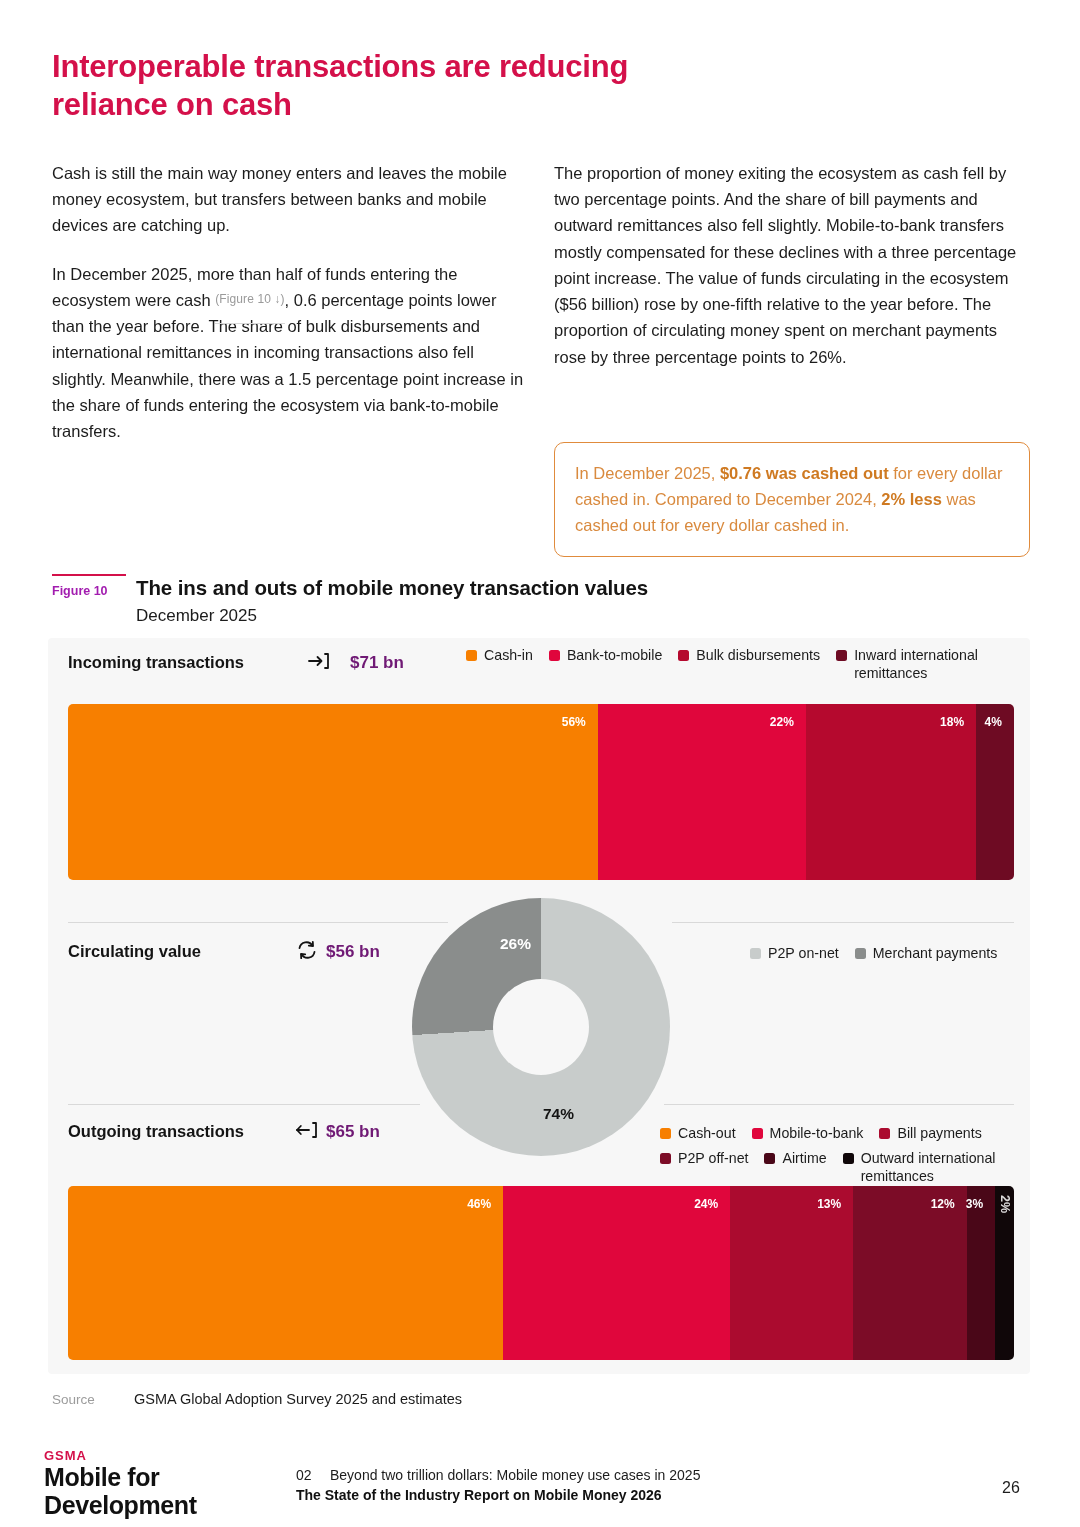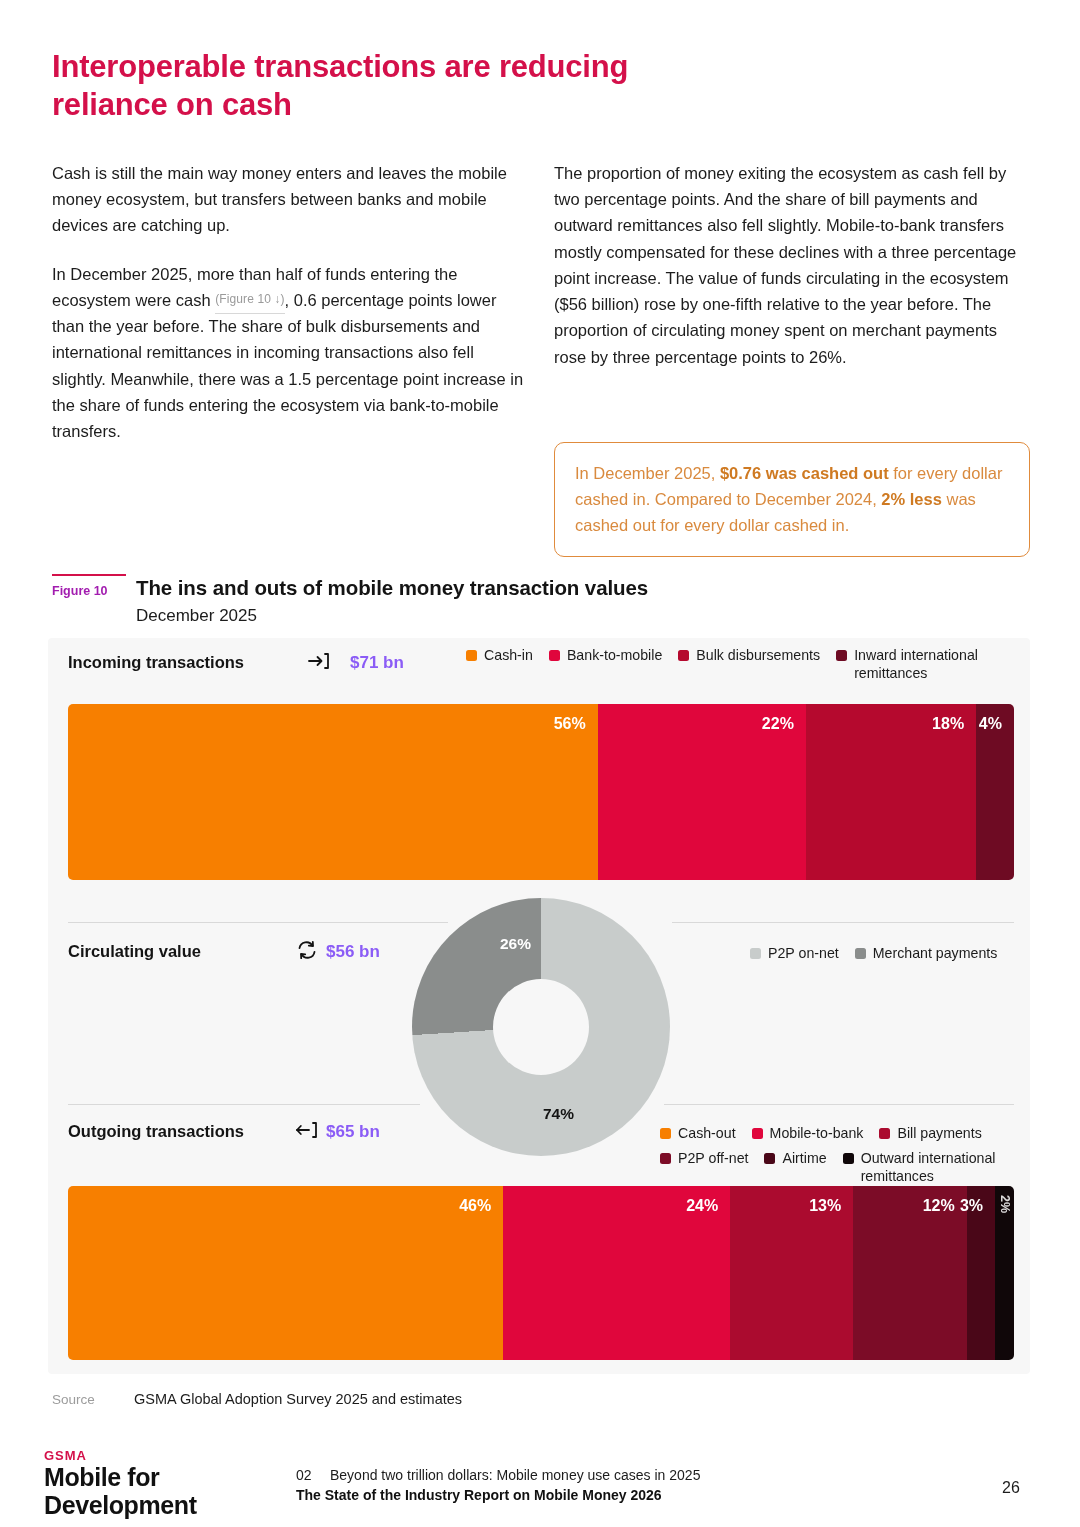--- a/index.html
+++ b/index.html
@@ -22,21 +22,21 @@
     letter-spacing: -0.2px;
   }
 
   
   .col { position: absolute; font-size: 16.5px; line-height: 1.59; color: #1c1c1c; }
   .col-left  { left: 52px;  top: 160px; width: 478px; }
   .col-right { left: 554px; top: 160px; width: 474px; }
   .col p + p { margin-top: 22px; }
   .figref {
     font-size: 12px; color: #9a9a9a; letter-spacing: .1px;
-    border-bottom: 1px solid #d8d8d8; padding-bottom: 7px;
+    border-bottom: 1px solid #d8d8d8; padding-bottom: 17px;
     position: relative; top: -3px;
   }
 
   
   .callout {
     position: absolute; left: 554px; top: 442px; width: 476px;
     border: 1.5px solid #e08b3c; border-radius: 10px;
     padding: 17px 20px 18px 20px;
     color: #d98a3e; font-size: 16.5px; line-height: 1.58;
   }
@@ -60,21 +60,21 @@
   
   .card {
     position: absolute; left: 48px; top: 638px;
     width: 982px; height: 736px;
     background: #f7f7f7; border-radius: 4px;
   }
 
   .row-head { position: absolute; display: flex; align-items: center; }
   .row-label { font-size: 16.5px; font-weight: 700; color: #141414; width: 228px; }
   .row-icon { width: 30px; font-size: 19px; color: #141414; line-height: 1; }
-  .row-value { font-size: 17px; font-weight: 700; color: #8b5cf6; }
+  .row-value { font-size: 17px; font-weight: 700; color: #701a75; }
 
   .divider { position: absolute; height: 1px; background: #d9d9d9; }
 
   
   .legend { position: absolute; font-size: 14.2px; color: #1c1c1c; line-height: 1.28; }
   .legend-row { display: flex; flex-wrap: wrap; align-items: flex-start; }
   .lg-item { display: flex; align-items: flex-start; margin-right: 16px; margin-bottom: 2px; white-space: nowrap; }
   .swatch {
     width: 11px; height: 11px; border-radius: 2.5px;
     margin-right: 7px; margin-top: 4px; flex: none;
@@ -84,21 +84,21 @@
   
   .bar {
     position: absolute; display: flex; overflow: hidden;
     border-radius: 5px;
   }
   .seg {
     position: relative; height: 100%;
     display: flex; align-items: flex-start; justify-content: flex-end;
   }
   .seg span {
-    color: #ffffff; font-size: 16px; font-weight: 700;
+    color: #ffffff; font-size: 12px; font-weight: 700;
     padding: 11px 12px 0 0;
   }
   .seg.vert span {
     writing-mode: vertical-rl;
     padding: 9px 0 0 0;
     align-self: flex-start;
     margin: 0 auto;
     font-size: 12.5px;
     opacity: .85;
   }

